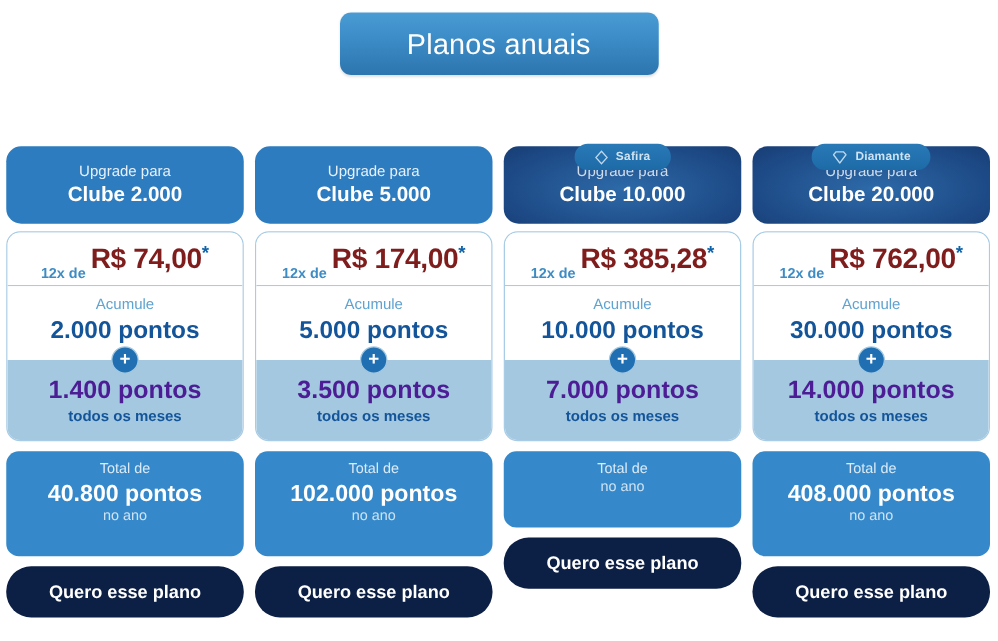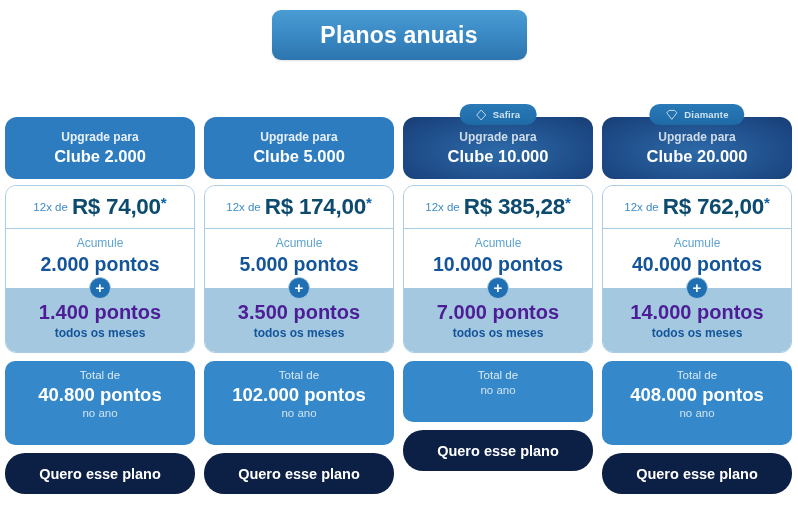--- a/index.html
+++ b/index.html
@@ -33,42 +33,42 @@
     border-radius: 9px;
     background: linear-gradient(180deg, #4a9cd4 0%, #3b8bc6 45%, #2d75ae 100%);
     display: flex;
     align-items: center;
     justify-content: center;
     box-shadow: 0 1px 2px rgba(0,0,0,.12);
   }
   .title-pill span {
     color: #ffffff;
     font-size: 23px;
-    font-weight: bold;
+    font-weight: normal;
     letter-spacing: .2px;
   }
 
   
   .cards {
     position: absolute;
     top: 103px;
     left: 5px;
     width: 790px;
     display: flex;
     gap: 9px;
   }
   .card {
     width: 190px;
     position: relative;
   }
 
   
   .tier-badge {
     position: absolute;
-    top: 1px;
+    top: 12px;
     left: 50%;
     transform: translateX(-50%);
     height: 21px;
     padding: 0 16px;
     border-radius: 11px;
     background: linear-gradient(180deg, #2a7ab8 0%, #1d6aa6 100%);
     display: flex;
     align-items: center;
     justify-content: center;
     gap: 6px;
@@ -100,21 +100,21 @@
     background: #2e7cc0;
   }
   .card.dark .card-header {
     margin-top: 14px;
     background:
       radial-gradient(ellipse 130% 150% at 50% 55%,
         #2d6aa8 0%, #1d4a86 38%, #112d5e 72%, #0c2148 100%);
   }
   .card-header .hdr-small {
     font-size: 12px;
-    font-weight: bold;
+    font-weight: normal;
     color: #e6f0f8;
     line-height: 16px;
   }
   .card.dark .card-header .hdr-small { color: #cfdcea; }
   .card-header .hdr-big {
     font-size: 16.5px;
     font-weight: bold;
     line-height: 21px;
     margin-top: 1px;
     text-align: right;
@@ -134,29 +134,29 @@
     display: flex;
     align-items: center;
     justify-content: center;
     border-bottom: 1px solid #a8cce5;
     background: #ffffff;
     padding-bottom: 1px;
   }
   .price-prefix {
     font-size: 11.5px;
     color: #3e8cc4;
-    font-weight: normal;
+    font-weight: bold;
     margin-right: 4px;
     position: relative;
-    top: 0;
+    top: 12px;
   }
   .price-value {
     font-size: 22.5px;
     font-weight: bold;
-    color: #0c4a6e;
+    color: #7f1d1d;
     letter-spacing: -.3px;
   }
   .price-star {
     font-size: 15px;
     font-weight: bold;
     color: #0f62a8;
     position: relative;
     top: -4px;
   }
 
@@ -378,21 +378,21 @@
         <div class="hdr-big">Clube 20.000</div>
       </div>
       <div class="detail-box">
         <div class="price-row">
           <span class="price-prefix">12x de</span>
           <span class="price-value">R$ 762,00</span>
           <span class="price-star">*</span>
         </div>
         <div class="accum">
           <div class="accum-label">Acumule</div>
-          <div class="accum-value">40.000 pontos</div>
+          <div class="accum-value">30.000 pontos</div>
         </div>
         <div class="bonus">
           <div class="plus-badge">+</div>
           <div class="bonus-value">14.000 pontos</div>
           <div class="bonus-note">todos os meses</div>
         </div>
       </div>
       <div class="total-box">
         <div class="total-label">Total de</div>
         <div class="total-value">408.000 pontos</div>

